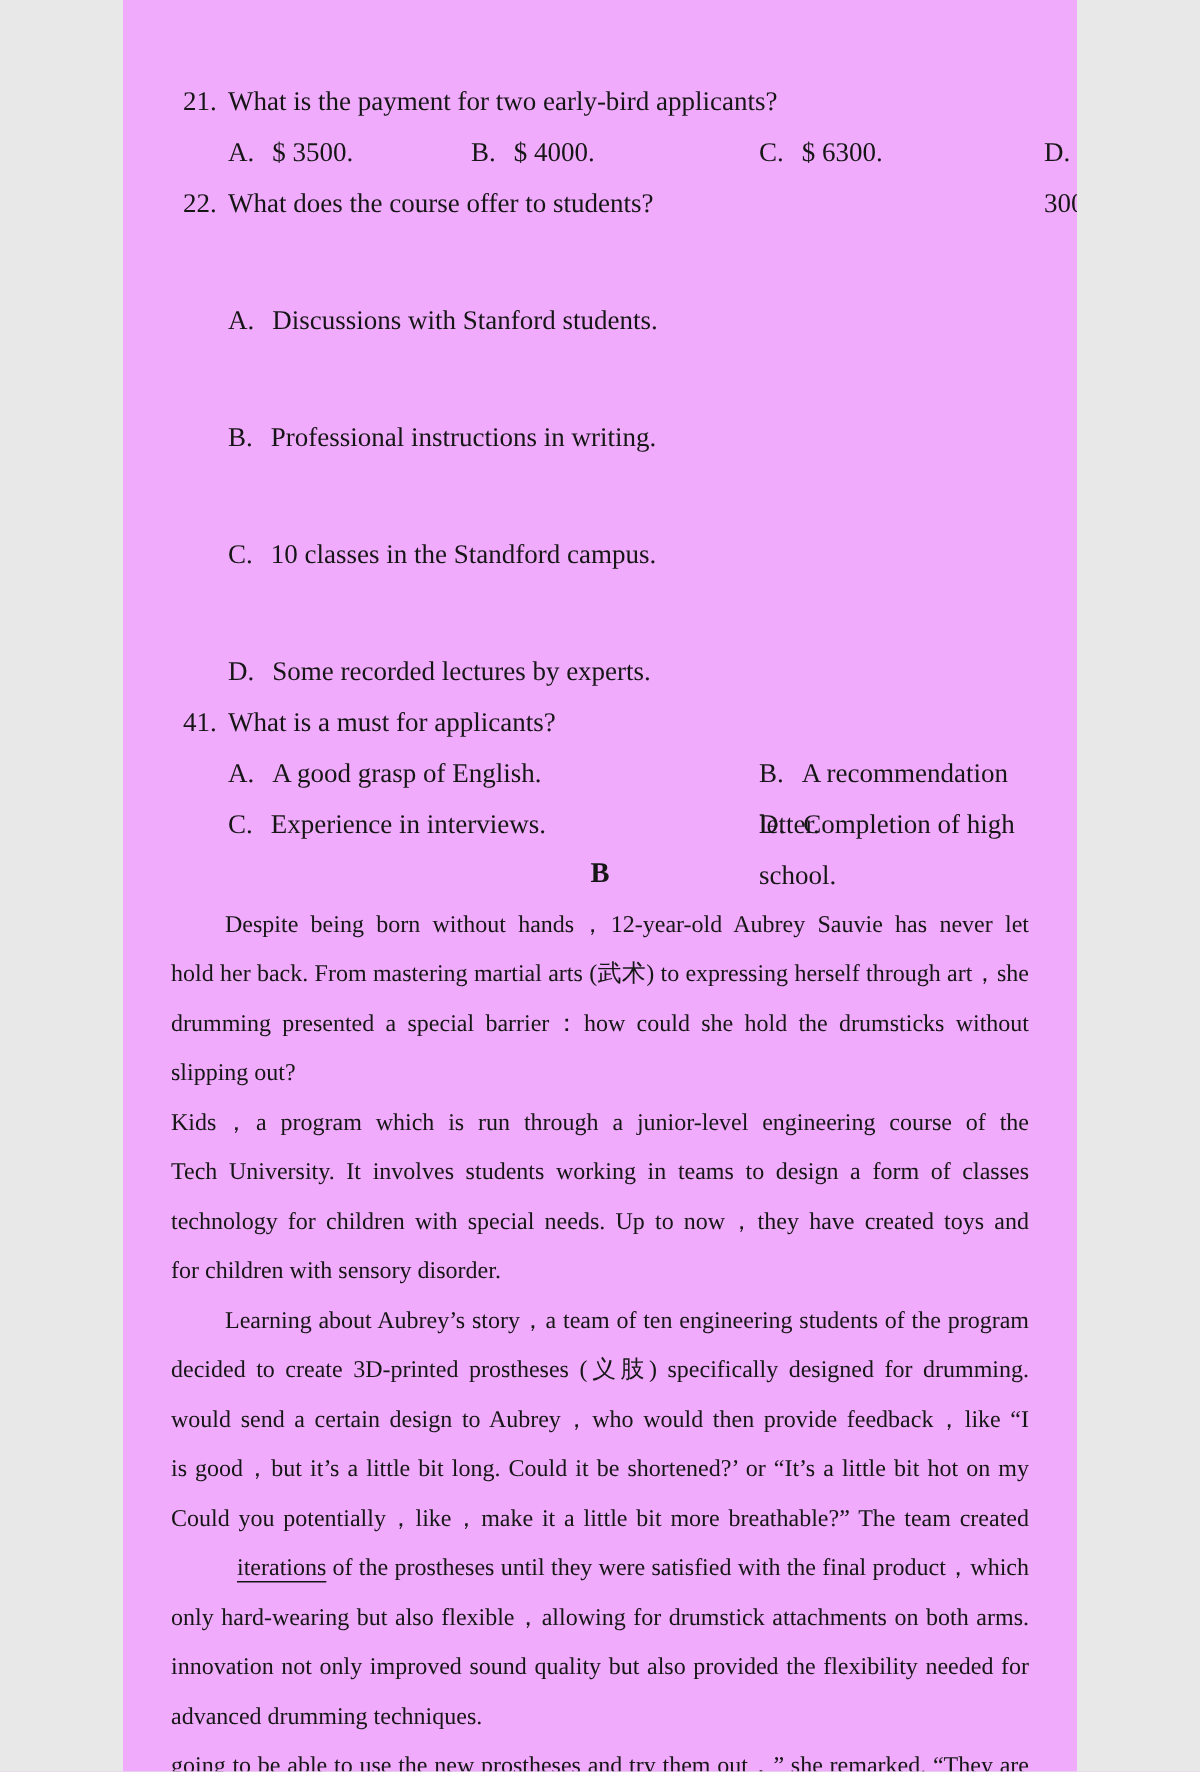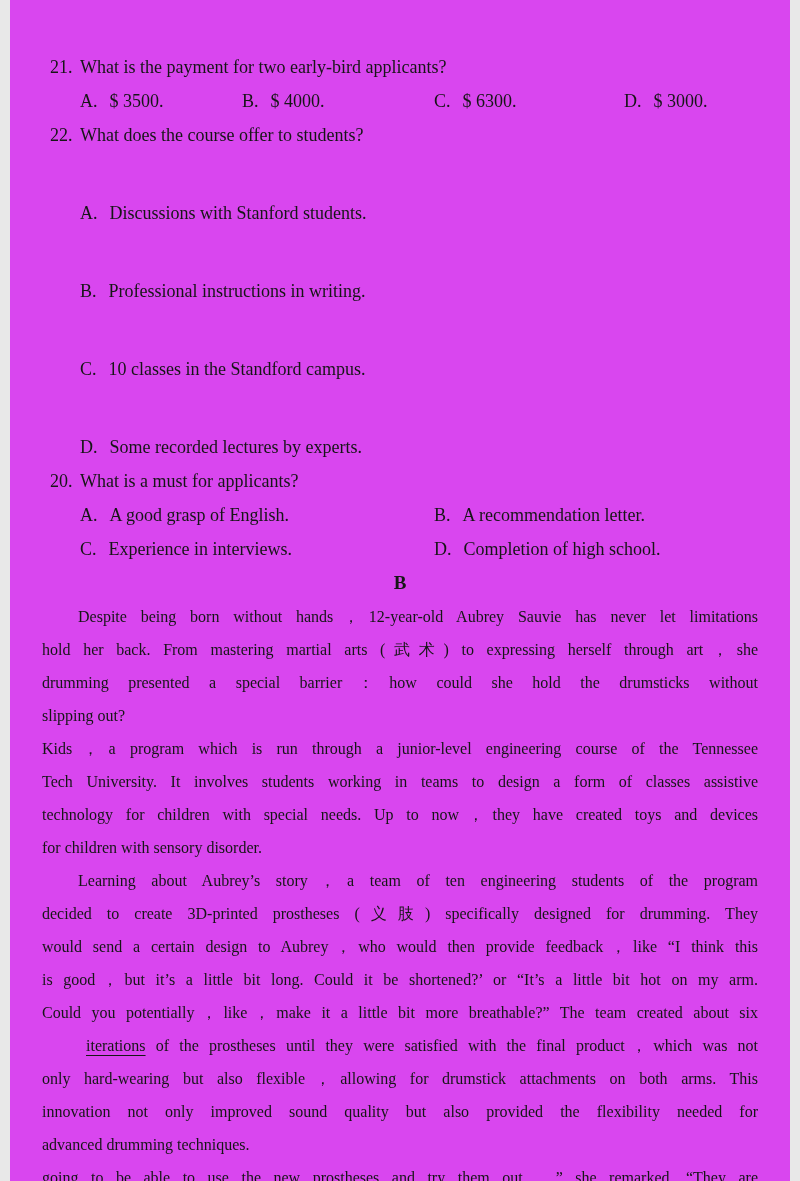--- a/index.html
+++ b/index.html
@@ -1,20 +1,20 @@
 <!DOCTYPE html>
 <html><head>
 <meta charset="utf-8">
 <style>
   html,body{margin:0;padding:0;background:#e8e8e8;}
   .page{
     position:relative;
-    width:780px;height:1181px;
+    width:636px;height:1181px;
     margin:0 auto;
-    background:#d946ef;
+    background:#f0abfc;
     color:#161616;
     font-family:"Liberation Serif", serif;
     overflow:hidden;
   }
   .content{padding:50px 32px 0 32px;}
 
   
   .qblock{font-size:18px;}
   .qline{line-height:34px;height:34px;white-space:nowrap;}
   .qnum{display:inline-block;width:30px;padding-left:8px;}
@@ -60,21 +60,21 @@
 
     <div class="qblock">
       <div class="qline"><span class="qnum">22.</span><span class="qtext">What does the course offer to students?</span></div>
       <div class="optline"><span class="optlabel">A.</span><span>Discussions with Stanford students.</span></div>
       <div class="optline"><span class="optlabel">B.</span><span>Professional instructions in writing.</span></div>
       <div class="optline"><span class="optlabel">C.</span><span>10 classes in the Standford campus.</span></div>
       <div class="optline"><span class="optlabel">D.</span><span>Some recorded lectures by experts.</span></div>
     </div>
 
     <div class="qblock">
-      <div class="qline"><span class="qnum">20.</span><span class="qtext">What is a must for applicants?</span></div>
+      <div class="qline"><span class="qnum">41.</span><span class="qtext">What is a must for applicants?</span></div>
       <div class="optrow2">
         <span><span class="optlabel">A.</span><span>A good grasp of English.</span></span>
         <span><span class="optlabel">B.</span><span>A recommendation letter.</span></span>
       </div>
       <div class="optrow2">
         <span><span class="optlabel">C.</span><span>Experience in interviews.</span></span>
         <span><span class="optlabel">D.</span><span>Completion of high school.</span></span>
       </div>
     </div>
 

